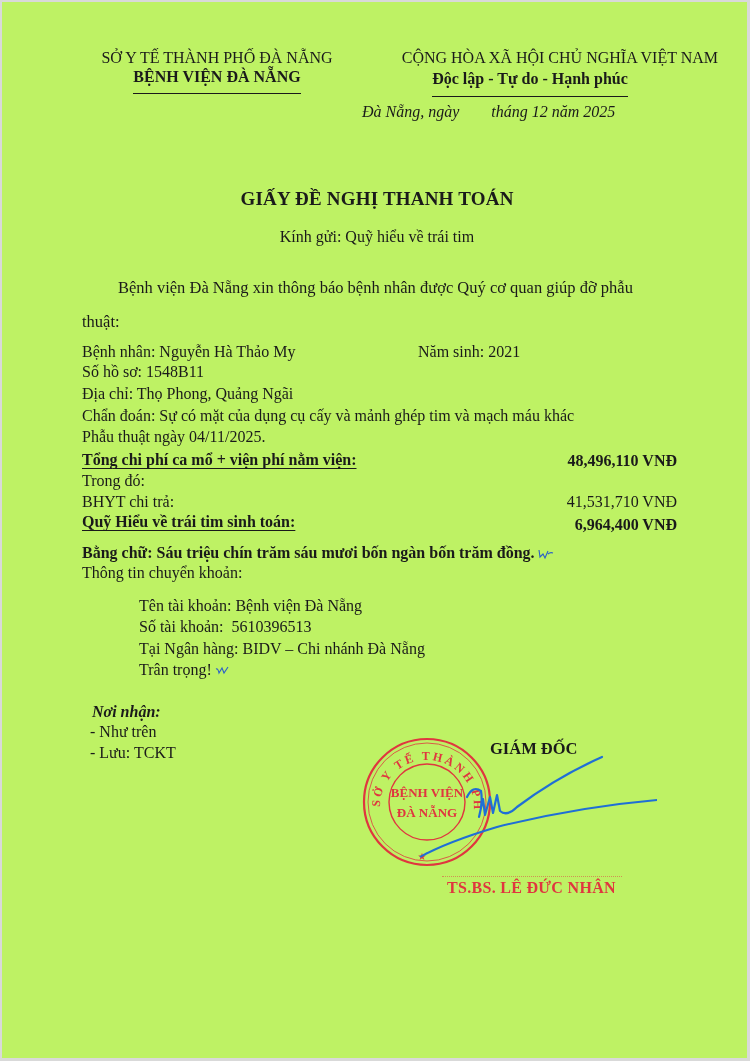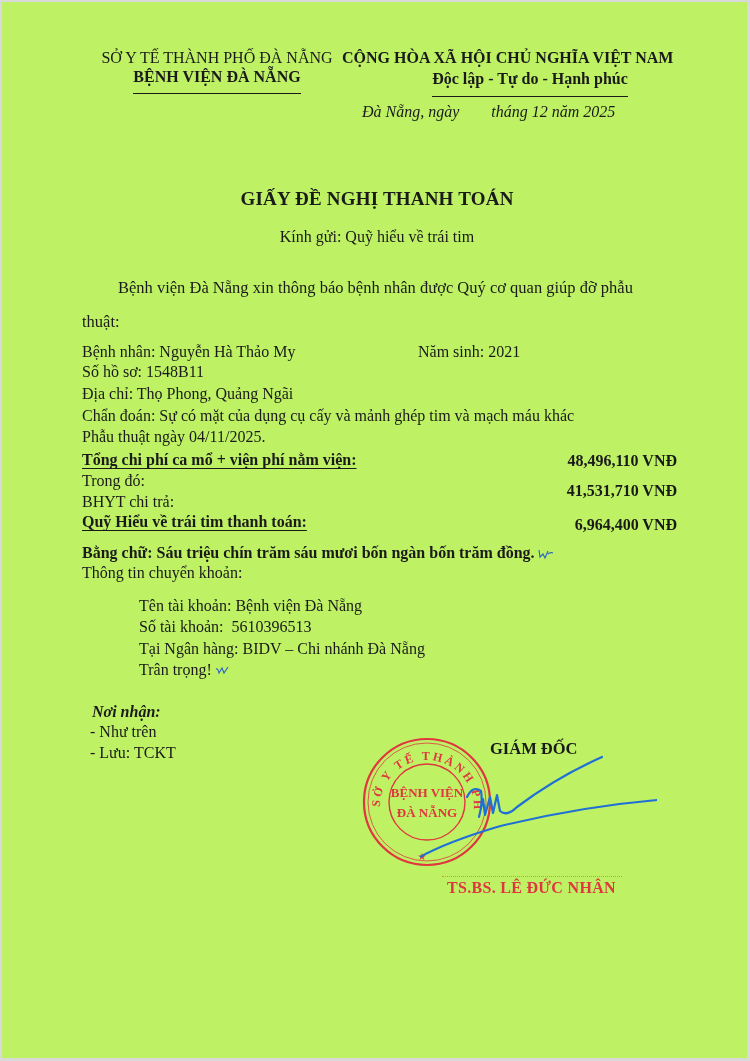--- a/index.html
+++ b/index.html
@@ -14,21 +14,21 @@
       background: #bef264;
     }
     .abs { position: absolute; white-space: nowrap; }
     .b { font-weight: bold; }
     .i { font-style: italic; }
     .u { text-decoration: underline; text-underline-offset: 3px; text-decoration-thickness: 1px; }
 
     .hdr-left-top { left: 70px; top: 47px; width: 290px; text-align: center; font-size: 16px; }
     .hdr-left-sub { left: 70px; top: 66px; width: 290px; text-align: center; font-size: 16px; font-weight: bold; }
     .hdr-left-sub .ul { border-bottom: 1.5px solid #1a1a1a; padding-bottom: 8px; }
-    .hdr-right-top { left: 340px; top: 47px; width: 376px; text-align: left; font-size: 16px; font-weight: bold; }
+    .hdr-right-top { left: 340px; top: 47px; width: 376px; text-align: right; font-size: 16px; font-weight: normal; }
     .hdr-right-sub { left: 340px; top: 68px; width: 376px; text-align: center; font-size: 16px; font-weight: bold; }
     .hdr-right-sub span { border-bottom: 1.5px solid #1a1a1a; padding-bottom: 9px; }
     .date { left: 360px; top: 101px; font-size: 16px; font-style: italic; }
     .date .gap { display: inline-block; width: 32px; }
 
     .title { left: 0; top: 186px; width: 750px; text-align: center; font-size: 19px; font-weight: bold; letter-spacing: 0.2px; }
     .to { left: 0; top: 226px; width: 750px; text-align: center; font-size: 16px; }
 
     .intro1 { left: 116px; top: 276px; font-size: 16.5px; }
     .intro2 { left: 80px; top: 310px; font-size: 16.5px; }
@@ -66,22 +66,22 @@
   <div class="abs" style="left:416px; top:341px; font-size:16px;">Năm sinh: 2021</div>
   <div class="abs line" style="top:361px;">Số hồ sơ: 1548B11</div>
   <div class="abs line" style="top:383px;">Địa chỉ: Thọ Phong, Quảng Ngãi</div>
   <div class="abs line" style="top:405px;">Chẩn đoán: Sự có mặt của dụng cụ cấy và mảnh ghép tim và mạch máu khác</div>
   <div class="abs line" style="top:426px;">Phẫu thuật ngày 04/11/2025.</div>
 
   <div class="abs line b u" style="top:449px;">Tổng chi phí ca mổ + viện phí nằm viện:</div>
   <div class="abs amt b" style="top:450px;">48,496,110 VNĐ</div>
   <div class="abs line" style="top:470px;">Trong đó:</div>
   <div class="abs line" style="top:491px;">BHYT chi trả:</div>
-  <div class="abs amt" style="top:480px;font-weight:bold;">41,531,710 VNĐ</div>
-  <div class="abs line b u" style="top:511px;">Quỹ Hiểu về trái tim thanh toán:</div>
+  <div class="abs amt" style="top:491px;">41,531,710 VNĐ</div>
+  <div class="abs line b u" style="top:511px;">Quỹ Hiểu về trái tim sinh toán:</div>
   <div class="abs amt b" style="top:514px;">6,964,400 VNĐ</div>
 
   <div class="abs line b" style="top:542px;"><span>Bằng chữ: Sáu triệu chín trăm sáu mươi bốn ngàn bốn trăm đồng.</span><svg class="tick" width="18" height="12" viewBox="0 0 18 12">
         <path d="M2 2 L3 9 L6 6 L8 10 L11 3 M11 6 Q13 4 16 5" fill="none" stroke="#2a5fc9" stroke-width="1.1"></path>
       </svg></div>
   <div class="abs line" style="top:562px;">Thông tin chuyển khoản:</div>
 
   <div class="abs" style="left:137px; top:595px; font-size:16px;">Tên tài khoản: Bệnh viện Đà Nẵng</div>
   <div class="abs" style="left:137px; top:616px; font-size:16px; white-space:pre;">Số tài khoản:  5610396513</div>
   <div class="abs" style="left:137px; top:638px; font-size:16px;">Tại Ngân hàng: BIDV – Chi nhánh Đà Nẵng</div>

